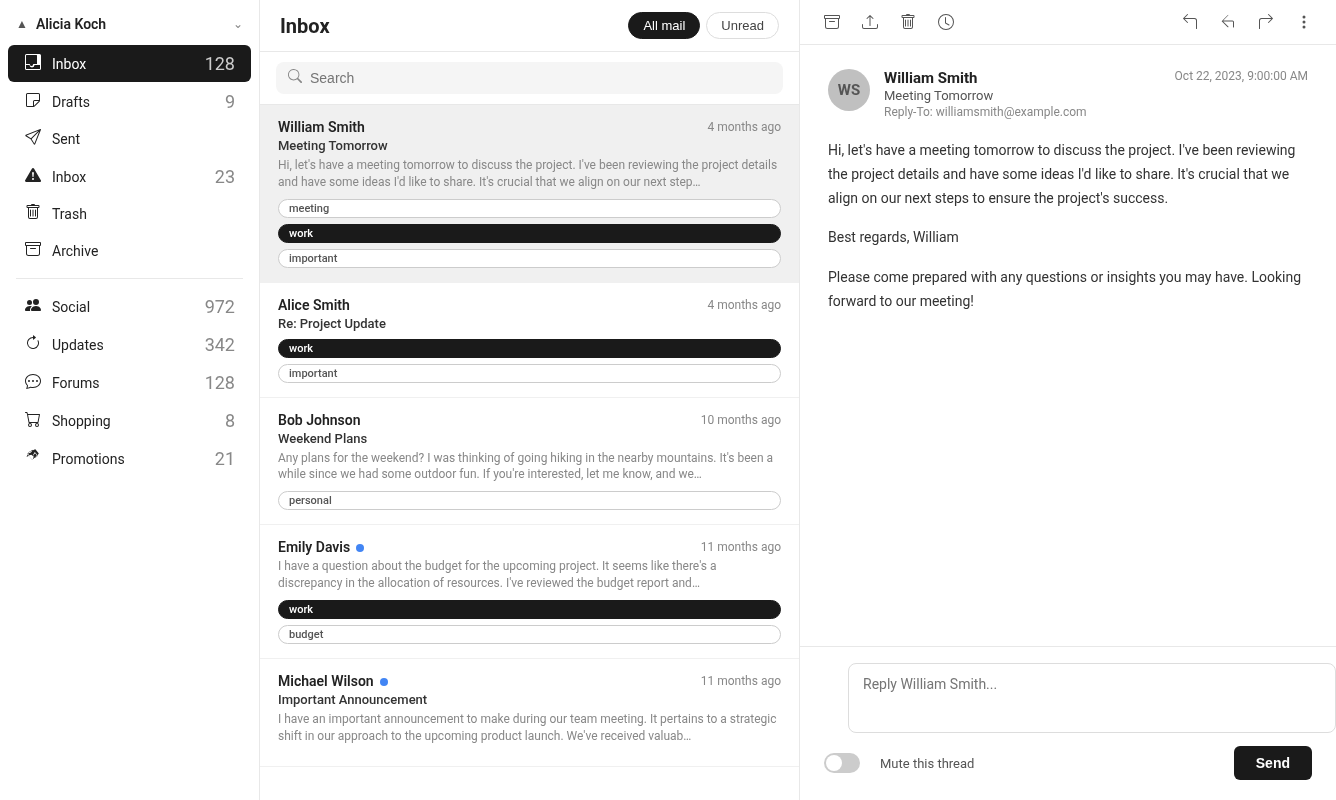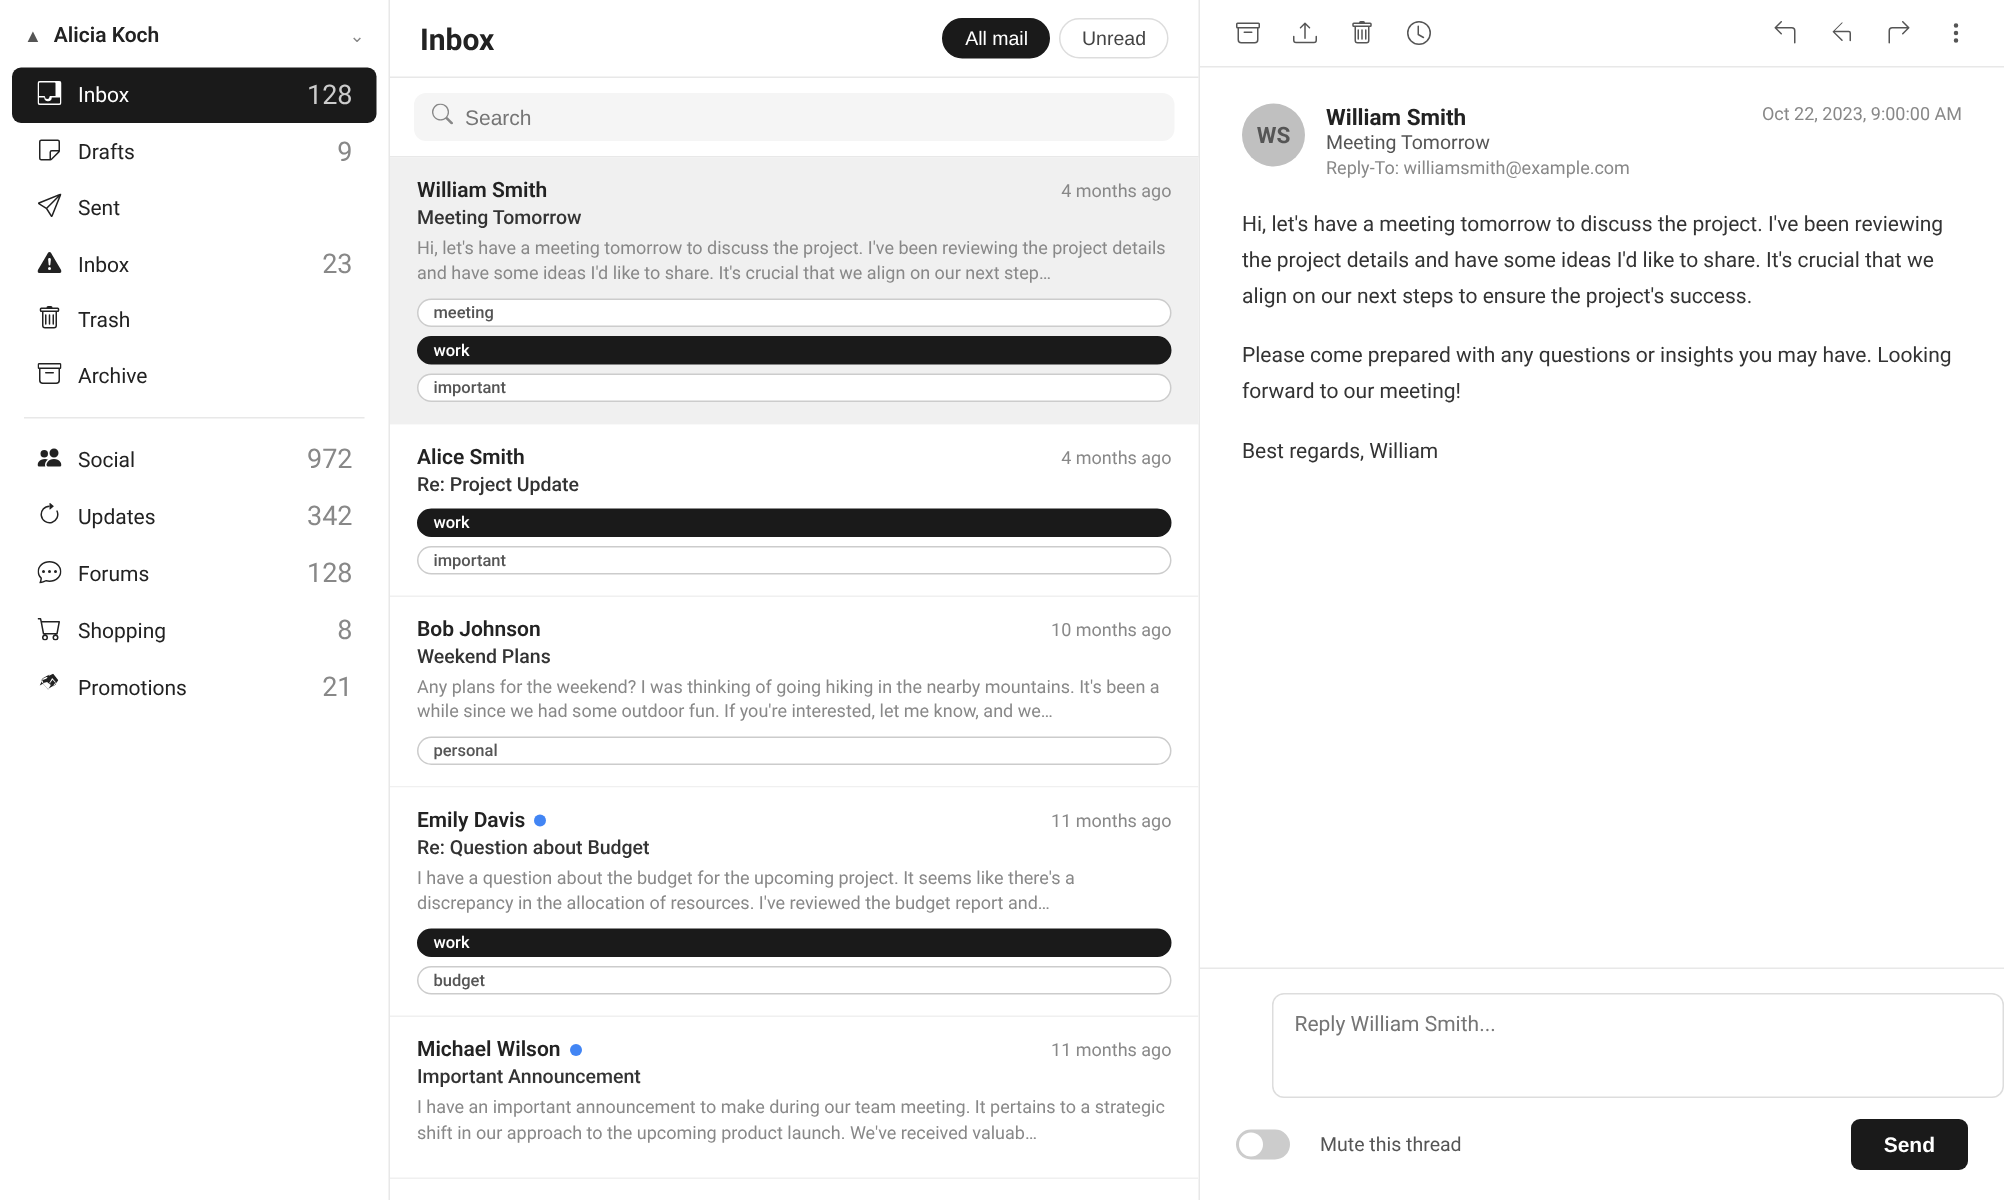--- a/index.html
+++ b/index.html
@@ -262,21 +262,20 @@
         <div class="email-tags">
           <span class="tag">personal</span>
         </div>
       </div>
 
       <div class="email-card">
         <div class="email-card-header">
           <span class="email-sender">Emily Davis<span class="unread-dot"></span></span>
           <span class="email-time">11 months ago</span>
         </div>
-        <div class="email-subject">Re: Question about Budget</div>
         <div class="email-preview">I have a question about the budget for the upcoming project. It seems like there's a discrepancy in the allocation of resources. I've reviewed the budget report and…</div>
         <div class="email-tags">
           <span class="tag dark">work</span>
           <span class="tag">budget</span>
         </div>
       </div>
 
       <div class="email-card">
         <div class="email-card-header">
           <span class="email-sender">Michael Wilson<span class="unread-dot"></span></span>
@@ -345,22 +344,22 @@
           <div class="email-detail-meta">
             <div class="email-detail-sender-name">William Smith</div>
             <div class="email-detail-subject-small">Meeting Tomorrow</div>
             <div class="email-detail-reply-to">Reply-To: <span>williamsmith@example.com</span></div>
           </div>
           <div class="email-detail-date">Oct 22, 2023, 9:00:00 AM</div>
         </div>
       </div>
       <div class="email-body">
         <p>Hi, let's have a meeting tomorrow to discuss the project. I've been reviewing the project details and have some ideas I'd like to share. It's crucial that we align on our next steps to ensure the project's success.</p>
+        <p>Best regards, William</p>
         <p>Please come prepared with any questions or insights you may have. Looking forward to our meeting!</p>
-        <p>Best regards, William</p>
       </div>
     </div>
 
     <div class="reply-area">
       <textarea class="reply-input" placeholder="Reply William Smith..." style=""></textarea>
       <div class="reply-footer">
         <div class="mute-toggle">
           <div class="toggle-switch">
             <div class="toggle-knob"></div>
           </div>

